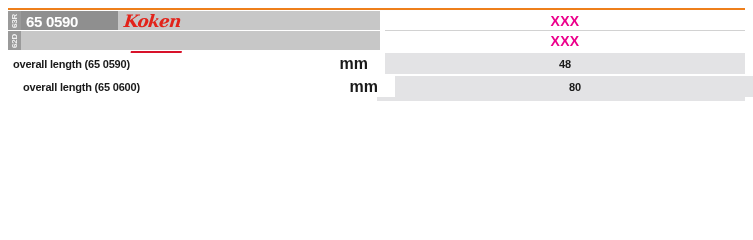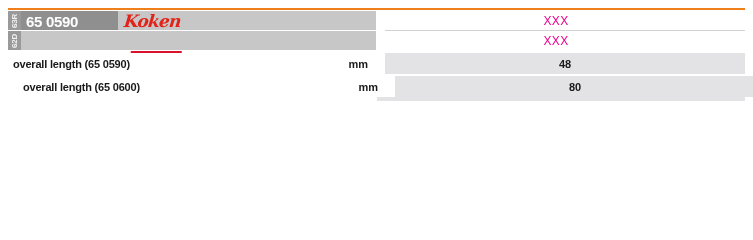--- a/index.html
+++ b/index.html
@@ -155,29 +155,29 @@
     align-items: center;
     font-size: 11px;
     color: #1a1a1a;
     letter-spacing: -0.2px;
     white-space: nowrap;
   }
 
   
   .val-top {
     position: absolute;
-    left: 376px;
+    left: 385px;
     width: 360px;
     height: 19px;
     background: #ffffff;
     display: flex;
     align-items: center;
     justify-content: center;
-    font-size: 12px;
-    font-weight: normal;
+    font-size: 14px;
+    font-weight: bold;
     color: #ec008c;
     letter-spacing: 0.4px;
   }
   .val-top.r1 { top: 11px; }
   .val-top.r2 { top: 31px; }
 
   .val-divider {
     position: absolute;
     left: 385px;
     top: 30px;
@@ -213,21 +213,21 @@
 
   .spec-unit {
     position: absolute;
     left: 300px; top: 0;
     width: 72px; height: 21px;
     background: #ffffff;
     display: flex;
     align-items: center;
     justify-content: flex-end;
     padding-right: 12px;
-    font-size: 11px;
+    font-size: 16px;
     color: #1a1a1a;
   }
 
   .spec-value {
     position: absolute;
     left: 377px; top: 0;
     width: 360px; height: 21px;
     background: #e3e3e5;
     display: flex;
     align-items: center;

